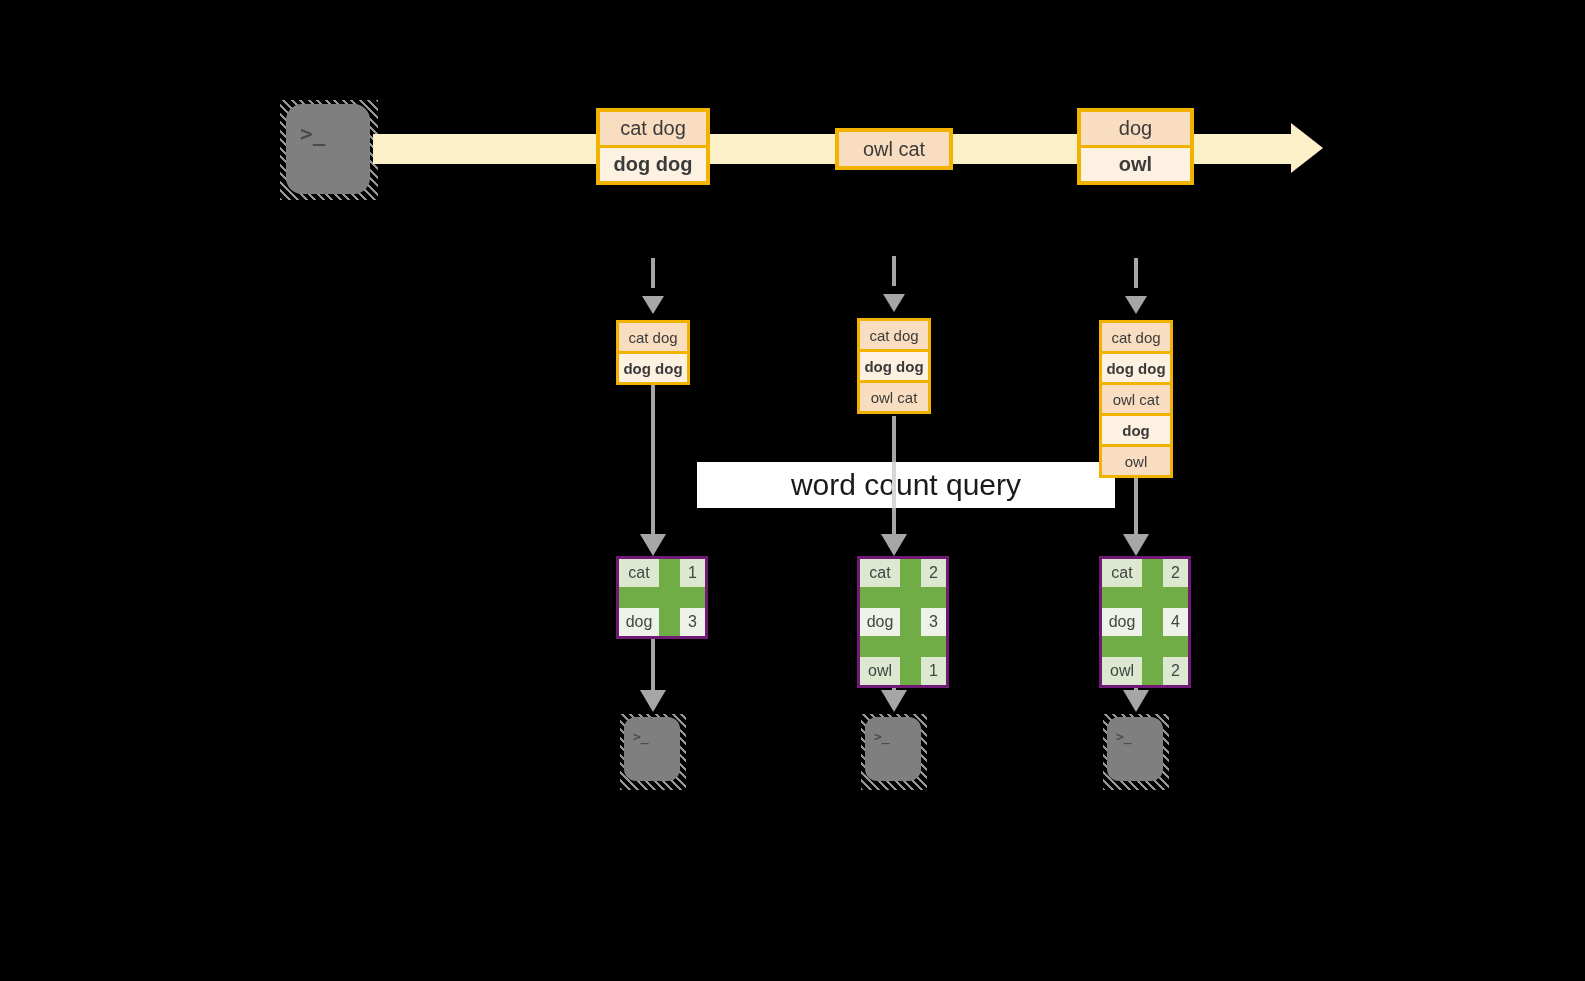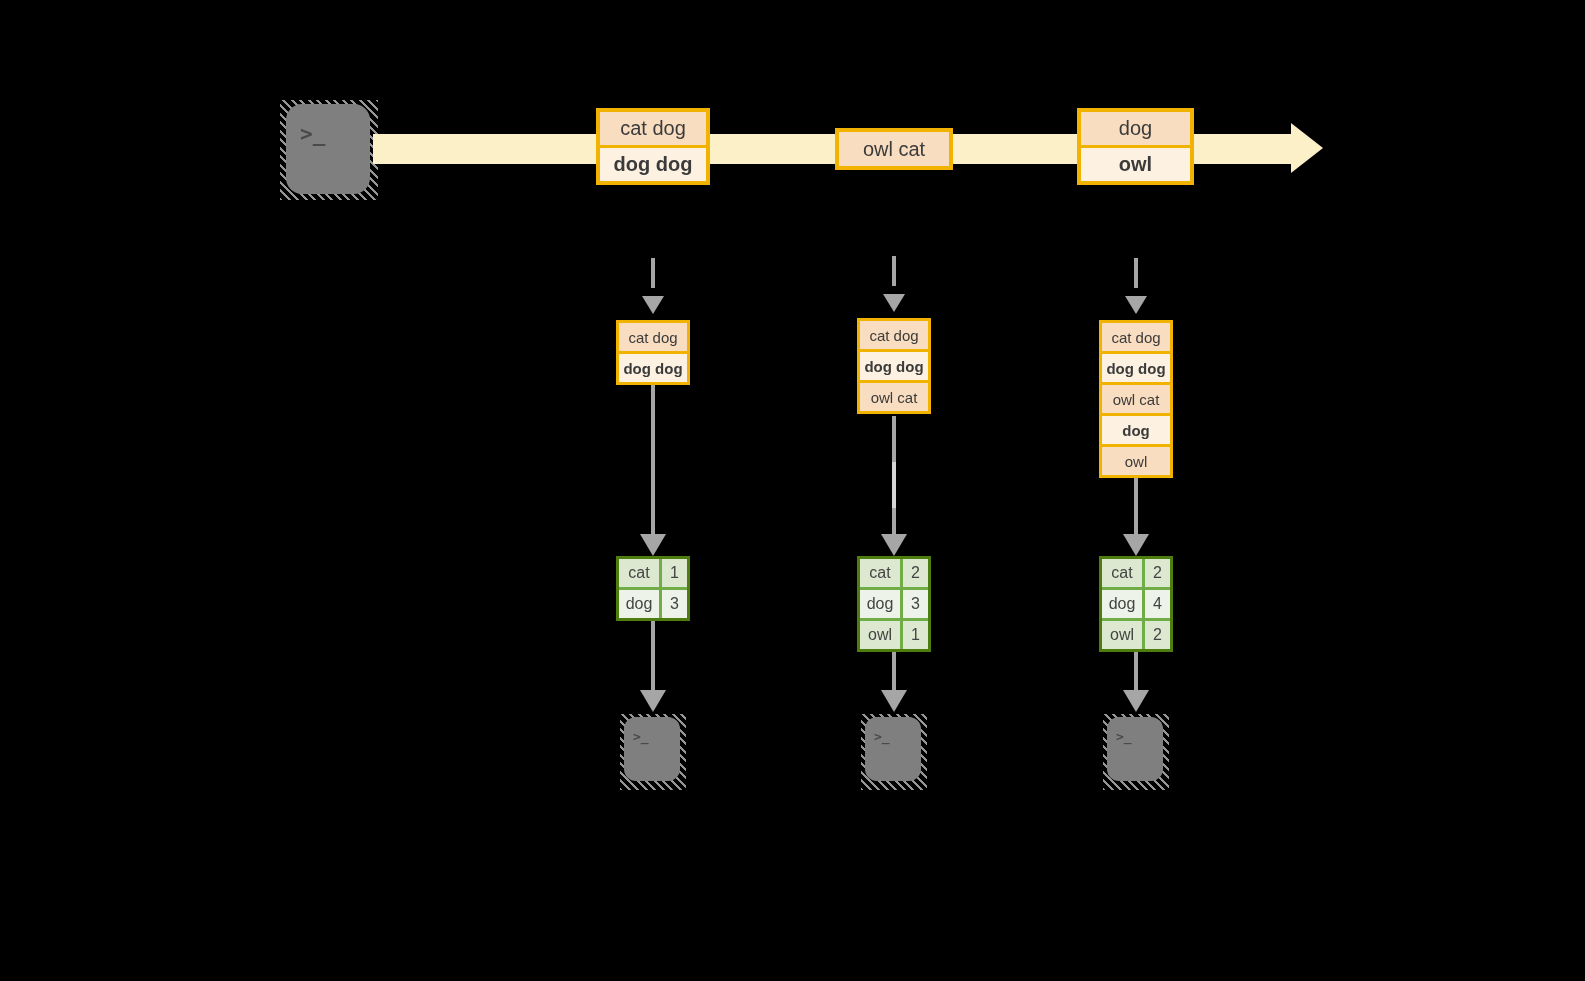--- a/index.html
+++ b/index.html
@@ -23,21 +23,21 @@
   .band-head{position:absolute;left:1291px;top:123px;width:0;height:0;
     border-top:25px solid transparent;border-bottom:25px solid transparent;border-left:32px solid #FBF0C8;z-index:1;}
   
   .sbox{position:absolute;background:#F2B200;border:4px solid #F2B200;display:flex;flex-direction:column;gap:3px;z-index:3;}
   .sbox .c{display:flex;align-items:center;justify-content:center;font-size:20px;}
   .stbox{position:absolute;background:#F2B200;border:3px solid #F2B200;display:flex;flex-direction:column;gap:3px;z-index:7;}
   .stbox .c{width:68px;height:28px;display:flex;align-items:center;justify-content:center;font-size:15px;}
   .peach{background:#F9DDC0;}
   .cream{background:#FDF1E2;font-weight:bold;}
   
-  .gtab{position:absolute;background:#70AD47;border:3px solid #4d7c0f;display:grid;grid-template-columns:40px 25px;gap:3px;z-index:3;}
+  .gtab{position:absolute;background:#70AD47;border:3px solid #701a75;display:grid;grid-template-columns:40px 25px;gap:21px;z-index:3;}
   .gtab .g{height:28px;display:flex;align-items:center;justify-content:center;font-size:16px;color:#444;}
   .glight{background:#DCE8D0;}
   .gpale{background:#EEF3E9;}
   
   .vline{position:absolute;width:4px;background:#A6A6A6;z-index:2;}
   .vhead{position:absolute;width:0;height:0;border-left:13px solid transparent;border-right:13px solid transparent;border-top:22px solid #A6A6A6;z-index:2;}
   .vhead-sm{position:absolute;width:0;height:0;border-left:11px solid transparent;border-right:11px solid transparent;border-top:18px solid #A6A6A6;z-index:2;}
   
   .banner{position:absolute;left:697px;top:462px;width:418px;height:46px;background:#FFFFFF;z-index:5;
     display:flex;align-items:center;justify-content:center;font-size:30px;color:#1A1A1A;}
@@ -92,20 +92,23 @@
     <div class="c peach">owl</div>
   </div>
 
   <div class="vline" style="left:651px;top:385px;height:150px;"></div>
   <div class="vhead" style="left:640px;top:534px;"></div>
   <div class="vline" style="left:892px;top:416px;height:119px;"></div>
   <div class="vhead" style="left:881px;top:534px;"></div>
   <div class="vline" style="left:1134px;top:478px;height:57px;"></div>
   <div class="vhead" style="left:1123px;top:534px;"></div>
 
+  <div class="banner">
+    <span>word count query</span>
+  </div>
   <div class="banner-line"></div>
 
   <div class="gtab" style="left:616px;top:556px;">
     <div class="g glight">cat</div>
     <div class="g glight">1</div>
     <div class="g gpale">dog</div>
     <div class="g gpale">3</div>
   </div>
   <div class="gtab" style="left:857px;top:556px;">
     <div class="g glight">cat</div>

